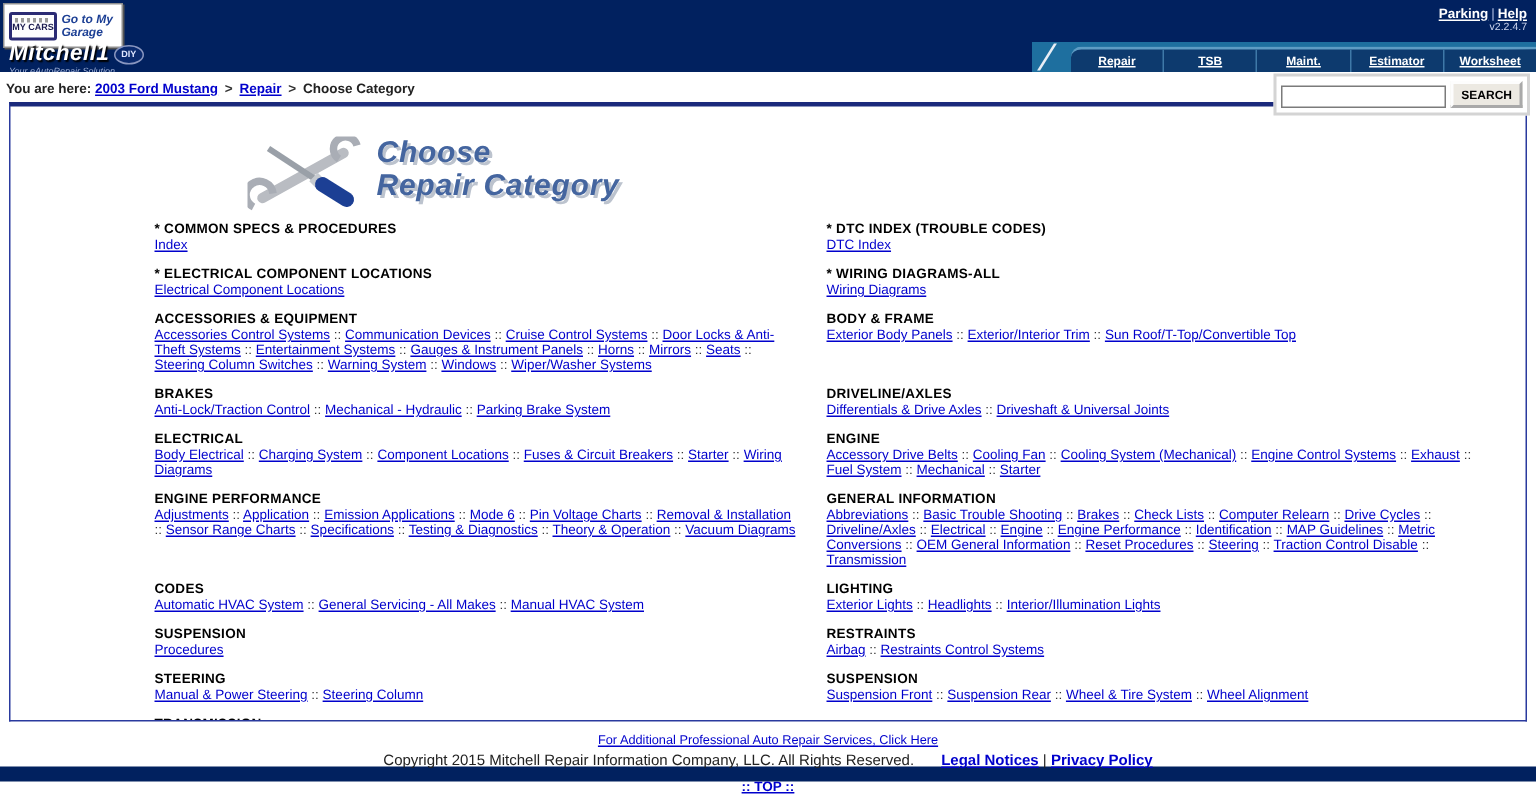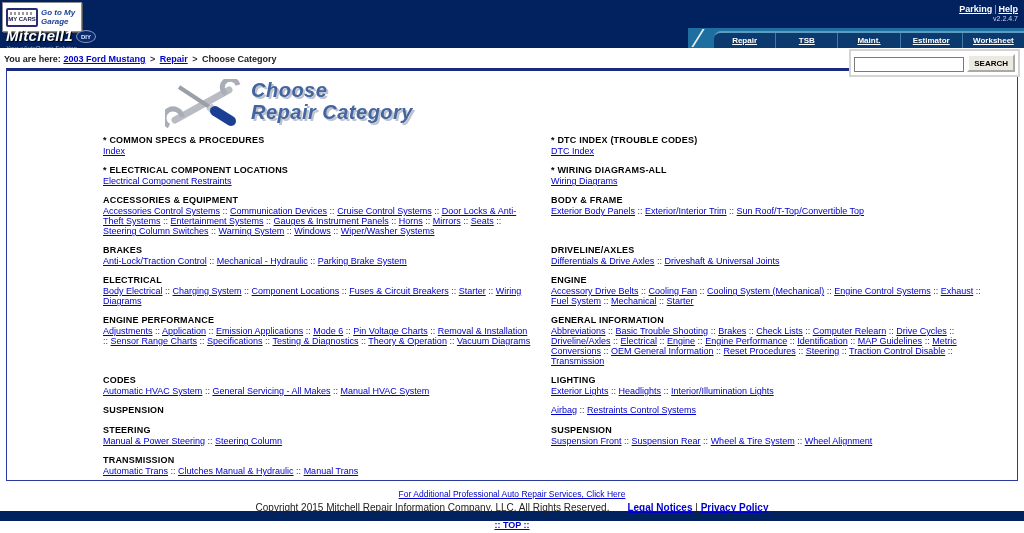--- a/index.html
+++ b/index.html
@@ -59,21 +59,21 @@
     border:2px solid #d4d4d4; padding:3px; display:flex; align-items:flex-end; gap:3px; }
   .search-box input { width:110px; height:15px; border:1px solid #7b7b7b;
     font-size:9px; font-family:inherit; padding:0 2px; }
   .search-box button { height:18px; padding:0 5px; font-size:8px; font-weight:bold;
     font-family:inherit; color:#000; background:#ece9e2; border:2px outset #fdfdfd;
     cursor:pointer; }
 
   
   .panel { margin:0 6px; height:413px; background:#fff; overflow:hidden;
     border:1px solid #2a3a9e; border-top:3px solid #1b2a7c; }
-  .title-block { display:flex; align-items:flex-start; margin:8px 0 2px 158px; height:54px; }
+  .title-block { display:flex; align-items:flex-start; margin:20px 0 2px 158px; height:54px; }
   .title-text { margin-left:10px; font-size:20px; font-weight:bold; font-style:italic;
     color:#44659f; line-height:22px; letter-spacing:.5px;
     text-shadow:2px 2px 0 #bcc3ce; }
 
   .rows { margin-left:96px; width:880px; }
   .cat-row { display:flex; gap:18px; margin-bottom:9px; }
   .cat-col { width:430px; }
   .cat-title { font-size:9px; font-weight:bold; color:#000; line-height:11px;
     letter-spacing:.2px; }
   .cat-links { font-size:9px; line-height:10px; color:#333; }
@@ -171,21 +171,21 @@
           <div class="cat-links"><a class="cat-link">Index</a></div>
         </div>
         <div class="cat-col">
           <div class="cat-title">* DTC INDEX (TROUBLE CODES)</div>
           <div class="cat-links"><a class="cat-link">DTC Index</a></div>
         </div>
       </div>
       <div class="cat-row">
         <div class="cat-col">
           <div class="cat-title">* ELECTRICAL COMPONENT LOCATIONS</div>
-          <div class="cat-links"><a class="cat-link">Electrical Component Restraints</a></div>
+          <div class="cat-links"><a class="cat-link">Electrical Component Locations</a></div>
         </div>
         <div class="cat-col">
           <div class="cat-title">* WIRING DIAGRAMS-ALL</div>
           <div class="cat-links"><a class="cat-link">Wiring Diagrams</a></div>
         </div>
       </div>
       <div class="cat-row">
         <div class="cat-col">
           <div class="cat-title">ACCESSORIES &amp; EQUIPMENT</div>
           <div class="cat-links"><a class="cat-link">Accessories Control Systems</a><span class="cat-sep"> :: </span><a class="cat-link">Communication Devices</a><span class="cat-sep"> :: </span><a class="cat-link">Cruise Control Systems</a><span class="cat-sep"> :: </span><a class="cat-link">Door Locks &amp; Anti-Theft Systems</a><span class="cat-sep"> :: </span><a class="cat-link">Entertainment Systems</a><span class="cat-sep"> :: </span><a class="cat-link">Gauges &amp; Instrument Panels</a><span class="cat-sep"> :: </span><a class="cat-link">Horns</a><span class="cat-sep"> :: </span><a class="cat-link">Mirrors</a><span class="cat-sep"> :: </span><a class="cat-link">Seats</a><span class="cat-sep"> :: </span><a class="cat-link">Steering Column Switches</a><span class="cat-sep"> :: </span><a class="cat-link">Warning System</a><span class="cat-sep"> :: </span><a class="cat-link">Windows</a><span class="cat-sep"> :: </span><a class="cat-link">Wiper/Washer Systems</a></div>
@@ -231,22 +231,24 @@
           <div class="cat-links"><a class="cat-link">Automatic HVAC System</a><span class="cat-sep"> :: </span><a class="cat-link">General Servicing - All Makes</a><span class="cat-sep"> :: </span><a class="cat-link">Manual HVAC System</a></div>
         </div>
         <div class="cat-col">
           <div class="cat-title">LIGHTING</div>
           <div class="cat-links"><a class="cat-link">Exterior Lights</a><span class="cat-sep"> :: </span><a class="cat-link">Headlights</a><span class="cat-sep"> :: </span><a class="cat-link">Interior/Illumination Lights</a></div>
         </div>
       </div>
       <div class="cat-row">
         <div class="cat-col">
           <div class="cat-title">SUSPENSION</div>
-        </div>
-        <div class="cat-col">
+          <div class="cat-links"><a class="cat-link">Procedures</a></div>
+        </div>
+        <div class="cat-col">
+          <div class="cat-title">RESTRAINTS</div>
           <div class="cat-links"><a class="cat-link">Airbag</a><span class="cat-sep"> :: </span><a class="cat-link">Restraints Control Systems</a></div>
         </div>
       </div>
       <div class="cat-row">
         <div class="cat-col">
           <div class="cat-title">STEERING</div>
           <div class="cat-links"><a class="cat-link">Manual &amp; Power Steering</a><span class="cat-sep"> :: </span><a class="cat-link">Steering Column</a></div>
         </div>
         <div class="cat-col">
           <div class="cat-title">SUSPENSION</div>

